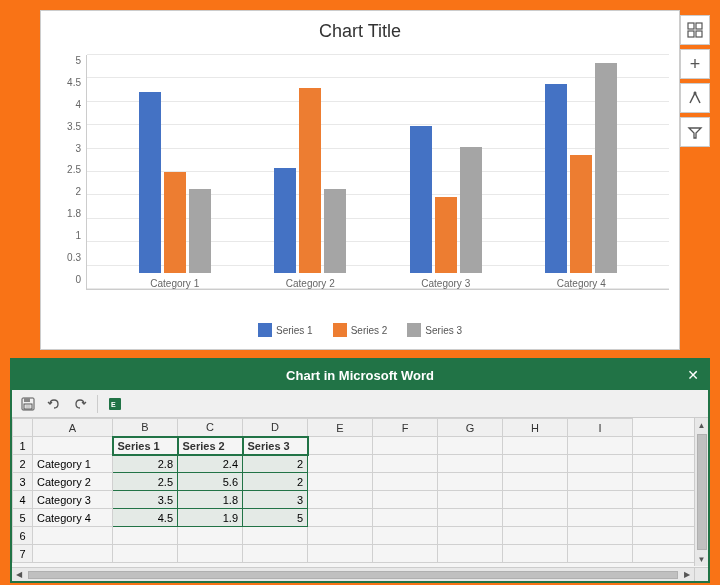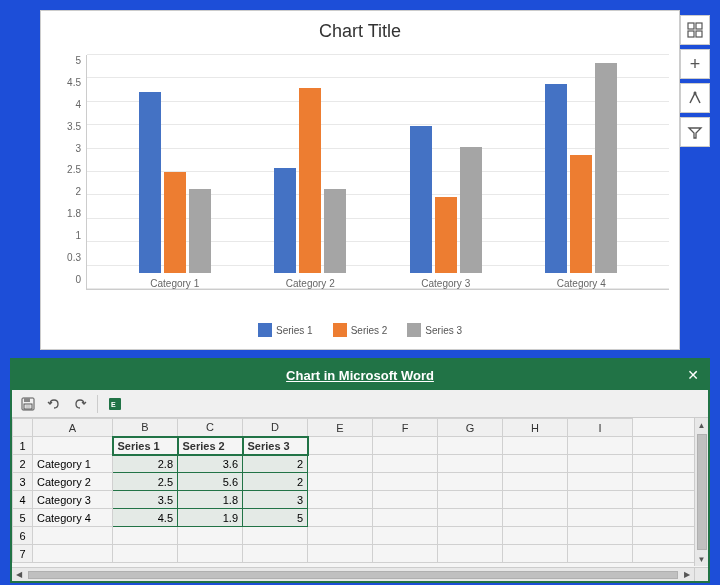--- a/index.html
+++ b/index.html
@@ -171,21 +171,20 @@
     .spreadsheet-titlebar {
       background: #217346;
       color: white;
       height: 30px;
       display: flex;
       align-items: center;
       justify-content: center;
       font-size: 13px;
       font-weight: 600;
       position: relative;
-      text-decoration: underline;
     }
 
     .spreadsheet-toolbar {
       background: #f0f0f0;
       height: 28px;
       border-bottom: 1px solid #ccc;
       display: flex;
       align-items: center;
       padding: 0 5px;
       gap: 4px;
@@ -346,21 +345,21 @@
       width: 14px;
       height: 14px;
       background: #e8e8e8;
       border-top: 1px solid #ccc;
       border-left: 1px solid #ccc;
     }
   </style>
 </head>
 <body>
 
-<div style="width:720px; height:585px; background:#1d4ed8; position:relative; overflow:hidden;">
+<div style="width:720px; height:585px; background:#f97316; position:relative; overflow:hidden;">
 
   <div class="chart-container" style="position:relative;">
     <div class="chart-title">Chart Title</div>
 
     <div class="chart-area">
 
       <div class="y-axis">
         <span class="y-tick">5</span>
         <span class="y-tick">4.5</span>
         <span class="y-tick">4</span>
@@ -544,21 +543,21 @@
               <td></td>
               <td></td>
               <td></td>
               <td></td>
               <td></td>
             </tr>
             <tr>
               <td class="row-num-cell">2</td>
               <td class="label-cell">Category 1</td>
               <td class="sel-range data-cell" style="border-color: rgb(33, 115, 70);">2.8</td>
-              <td class="sel-range data-cell" style="border-color: rgb(33, 115, 70);">3.6</td>
+              <td class="sel-range data-cell" style="border-color: rgb(33, 115, 70);">2.4</td>
               <td class="sel-range data-cell" style="border-color: rgb(33, 115, 70);">2</td>
               <td></td>
               <td></td>
               <td></td>
               <td></td>
               <td></td>
               <td></td>
             </tr>
             <tr>
               <td class="row-num-cell">3</td>

